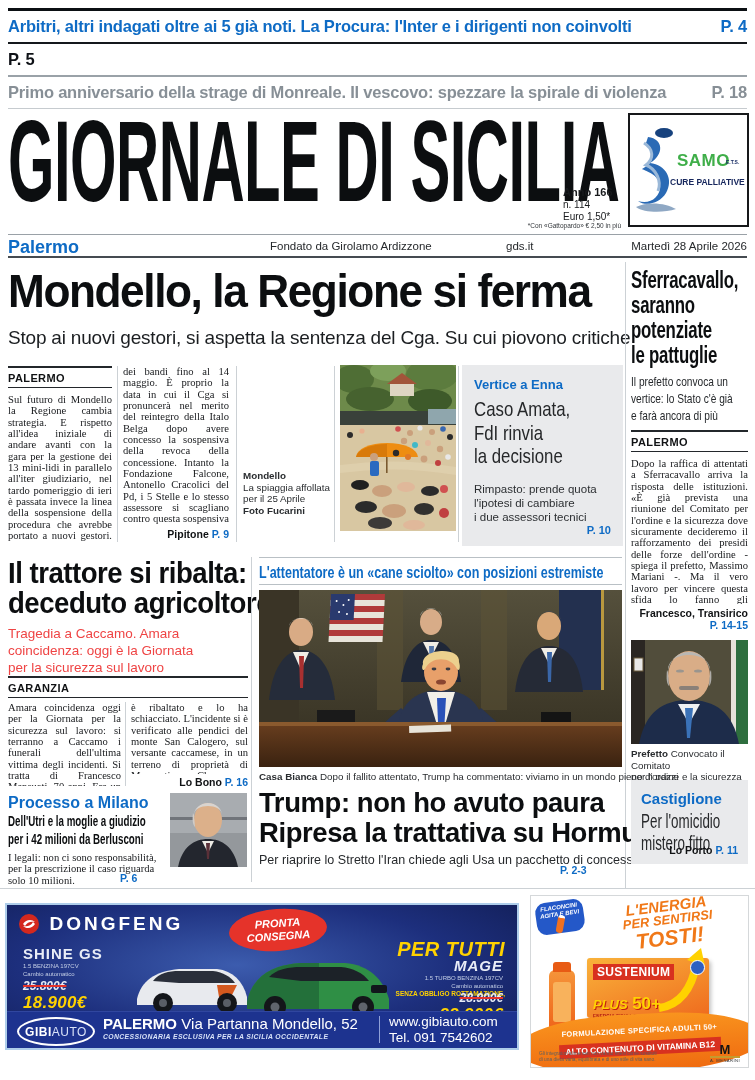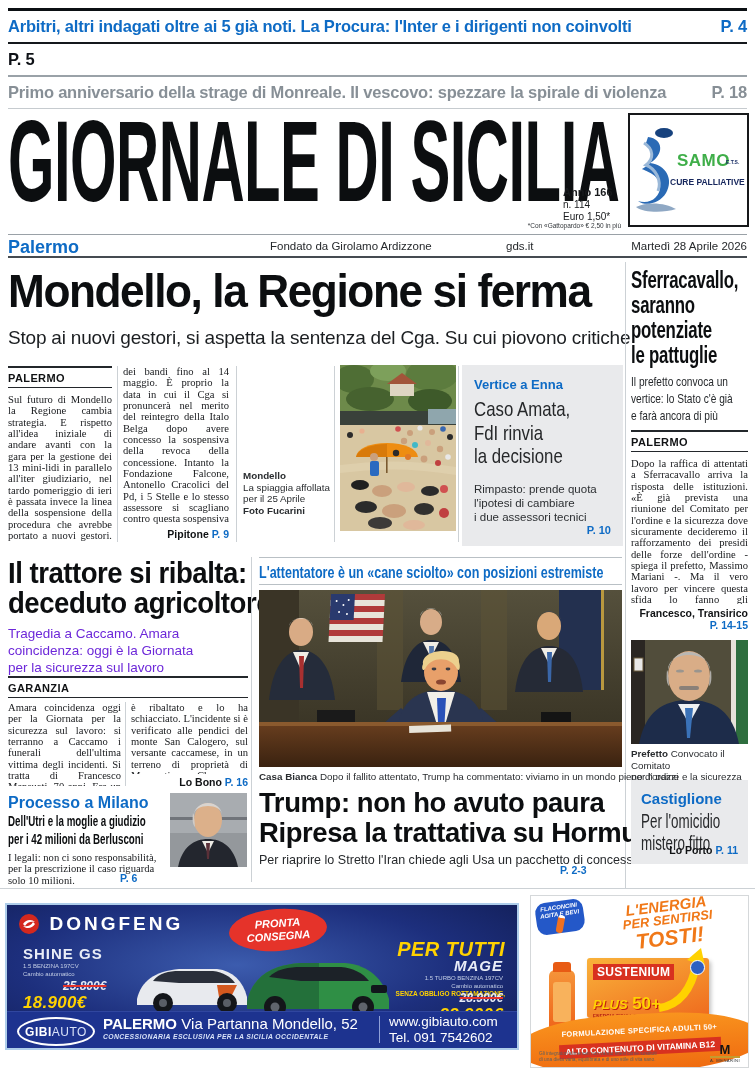--- a/index.html
+++ b/index.html
@@ -37,21 +37,21 @@
   .pgref{color:#0e6bc5;font-weight:bold;}
   .cap{font-size:9.8px;line-height:1.18;color:#2a2d30;}
   .capb{font-weight:bold;}
   .graybox{position:absolute;background:#e9eaec;box-sizing:border-box;}
   .boxkick{font-weight:bold;color:#0e6bc5;}
   .boxtitle{font-weight:400;color:#26282a;}
   
   .ad1{position:absolute;left:5px;top:903px;width:514px;height:147px;border:2px solid #aecdea;box-sizing:border-box;background:radial-gradient(ellipse at 45% 42%,#3c5cae 0%,#1d2f7d 55%,#111c52 100%);overflow:hidden;}
   .ad1 .bar{position:absolute;left:0;bottom:0;width:100%;height:36px;background:#1d338f;border-top:1px solid #30469f;}
   .yellow{color:#ffd200;margin-top:29px;}
-  .ad1 .oldp{font-weight:bold;font-size:12px;color:#e7ebf5;text-decoration:line-through;text-decoration-color:#e5332a;text-decoration-thickness:2px;font-style:italic;margin-left:40px;}
+  .ad1 .oldp{font-weight:bold;font-size:12px;color:#e7ebf5;text-decoration:line-through;text-decoration-color:#e5332a;text-decoration-thickness:2px;font-style:italic;}
   .ad1 .newp{font-weight:bold;font-size:17px;color:#ffd200;font-style:italic;letter-spacing:.3px;}
   .specs{font-size:6px;color:#c4cfe6;line-height:1.4;}
   .ad2{position:absolute;left:530px;top:895px;width:219px;height:173px;background:#fff;border:1px solid #d5d8da;box-sizing:border-box;overflow:hidden;}
   .slog{font-style:italic;font-weight:bold;color:#f07818;text-shadow:1px 1px 0 #fff,-1px 1px 0 #fff,1px -1px 0 #fff,-1px -1px 0 #fff,2px 2px 0 #fff;line-height:1.02;text-align:center;}
 </style>
 </head>
 <body>
 
 <div id="pg">
 
@@ -185,21 +185,21 @@
     </div>
     <div class="abs pgref" style="right:12px;bottom:10px;font-size:11px">P. 10</div>
   </div>
 
   <div class="abs" style="left:8px;top:558px">
     <div class="cond" style="font-size:29px;font-weight:bold;color:#0c0e10;line-height:1.05;letter-spacing:-.5px;transform:scaleX(.95)">
       <div>Il trattore si ribalta:</div>
       <div>deceduto agricoltore</div>
     </div>
   </div>
-  <div class="abs" style="left:8px;top:626px;font-size:13.5px;line-height:1.25;color:#6d28d9">
+  <div class="abs" style="left:8px;top:626px;font-size:13.5px;line-height:1.25;color:#ef4444">
     <div>Tragedia a Caccamo. Amara</div>
     <div>coincidenza: oggi è la Giornata</div>
     <div>per la sicurezza sul lavoro</div>
   </div>
   <div class="abs" style="left:8px;top:676px;width:240px">
     <div class="kick">GARANZIA</div>
   </div>
   <div class="serif abs" style="left:8px;top:702px;width:113px;height:84px">Amara coincidenza oggi per la Giornata per la sicurezza sul lavoro: si terranno a Caccamo i funerali dell'ultima vittima degli incidenti. Si tratta di Francesco Mansueti, 70 anni. Era un piccolo imprenditore agricolo: stava lavorando sul suo trattore che si</div>
   <div class="vr" style="left:125px;top:702px;height:84px"></div>
   <div class="serif abs" style="left:131px;top:702px;width:117px;height:72px">è ribaltato e lo ha schiacciato. L'incidente si è verificato alle pendici del monte San Calogero, sul versante caccamese, in un terreno di proprietà di Mansueti. Choc e cordoglio nella comunità. Tra le altre iniziative per la Giornata da segnalare «Sicurezza con delitto» promossa da Panormedil CPT, col patrocinio della direzione regionale Inail, che si svolgerà dalle 9 nella sede di Panormedil CPT, via Borremans 17 a Palermo.</div>

